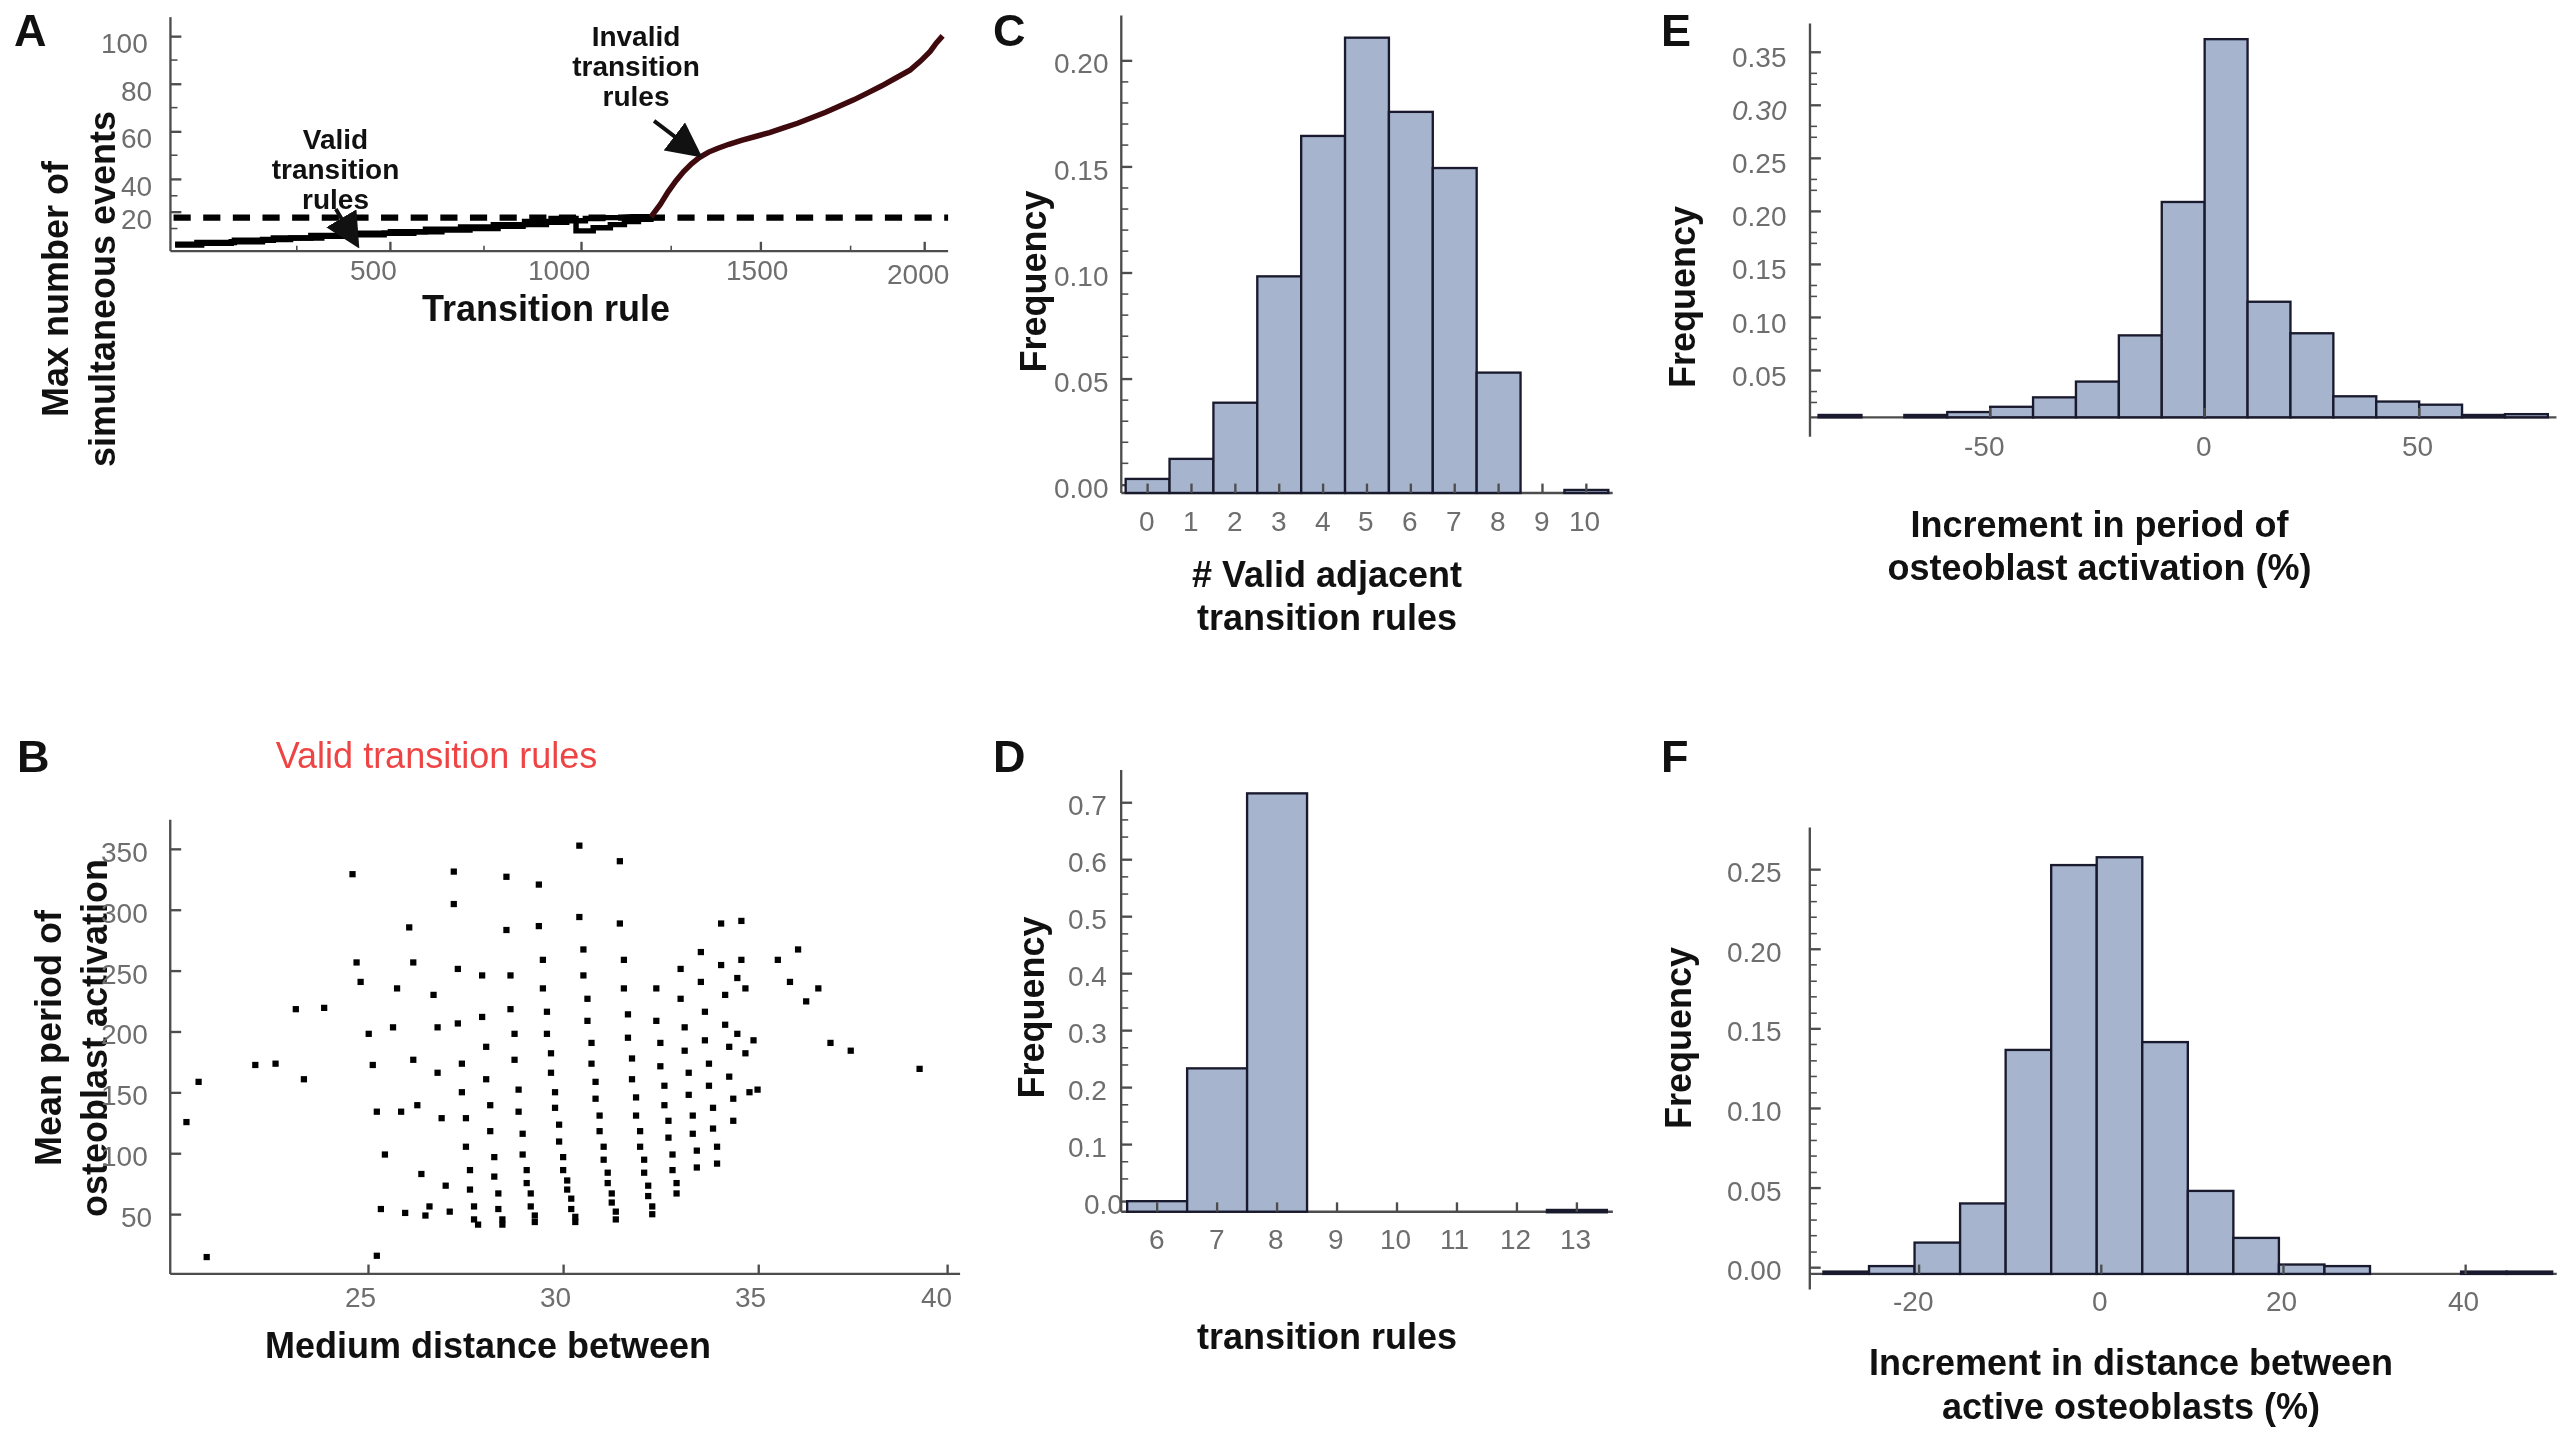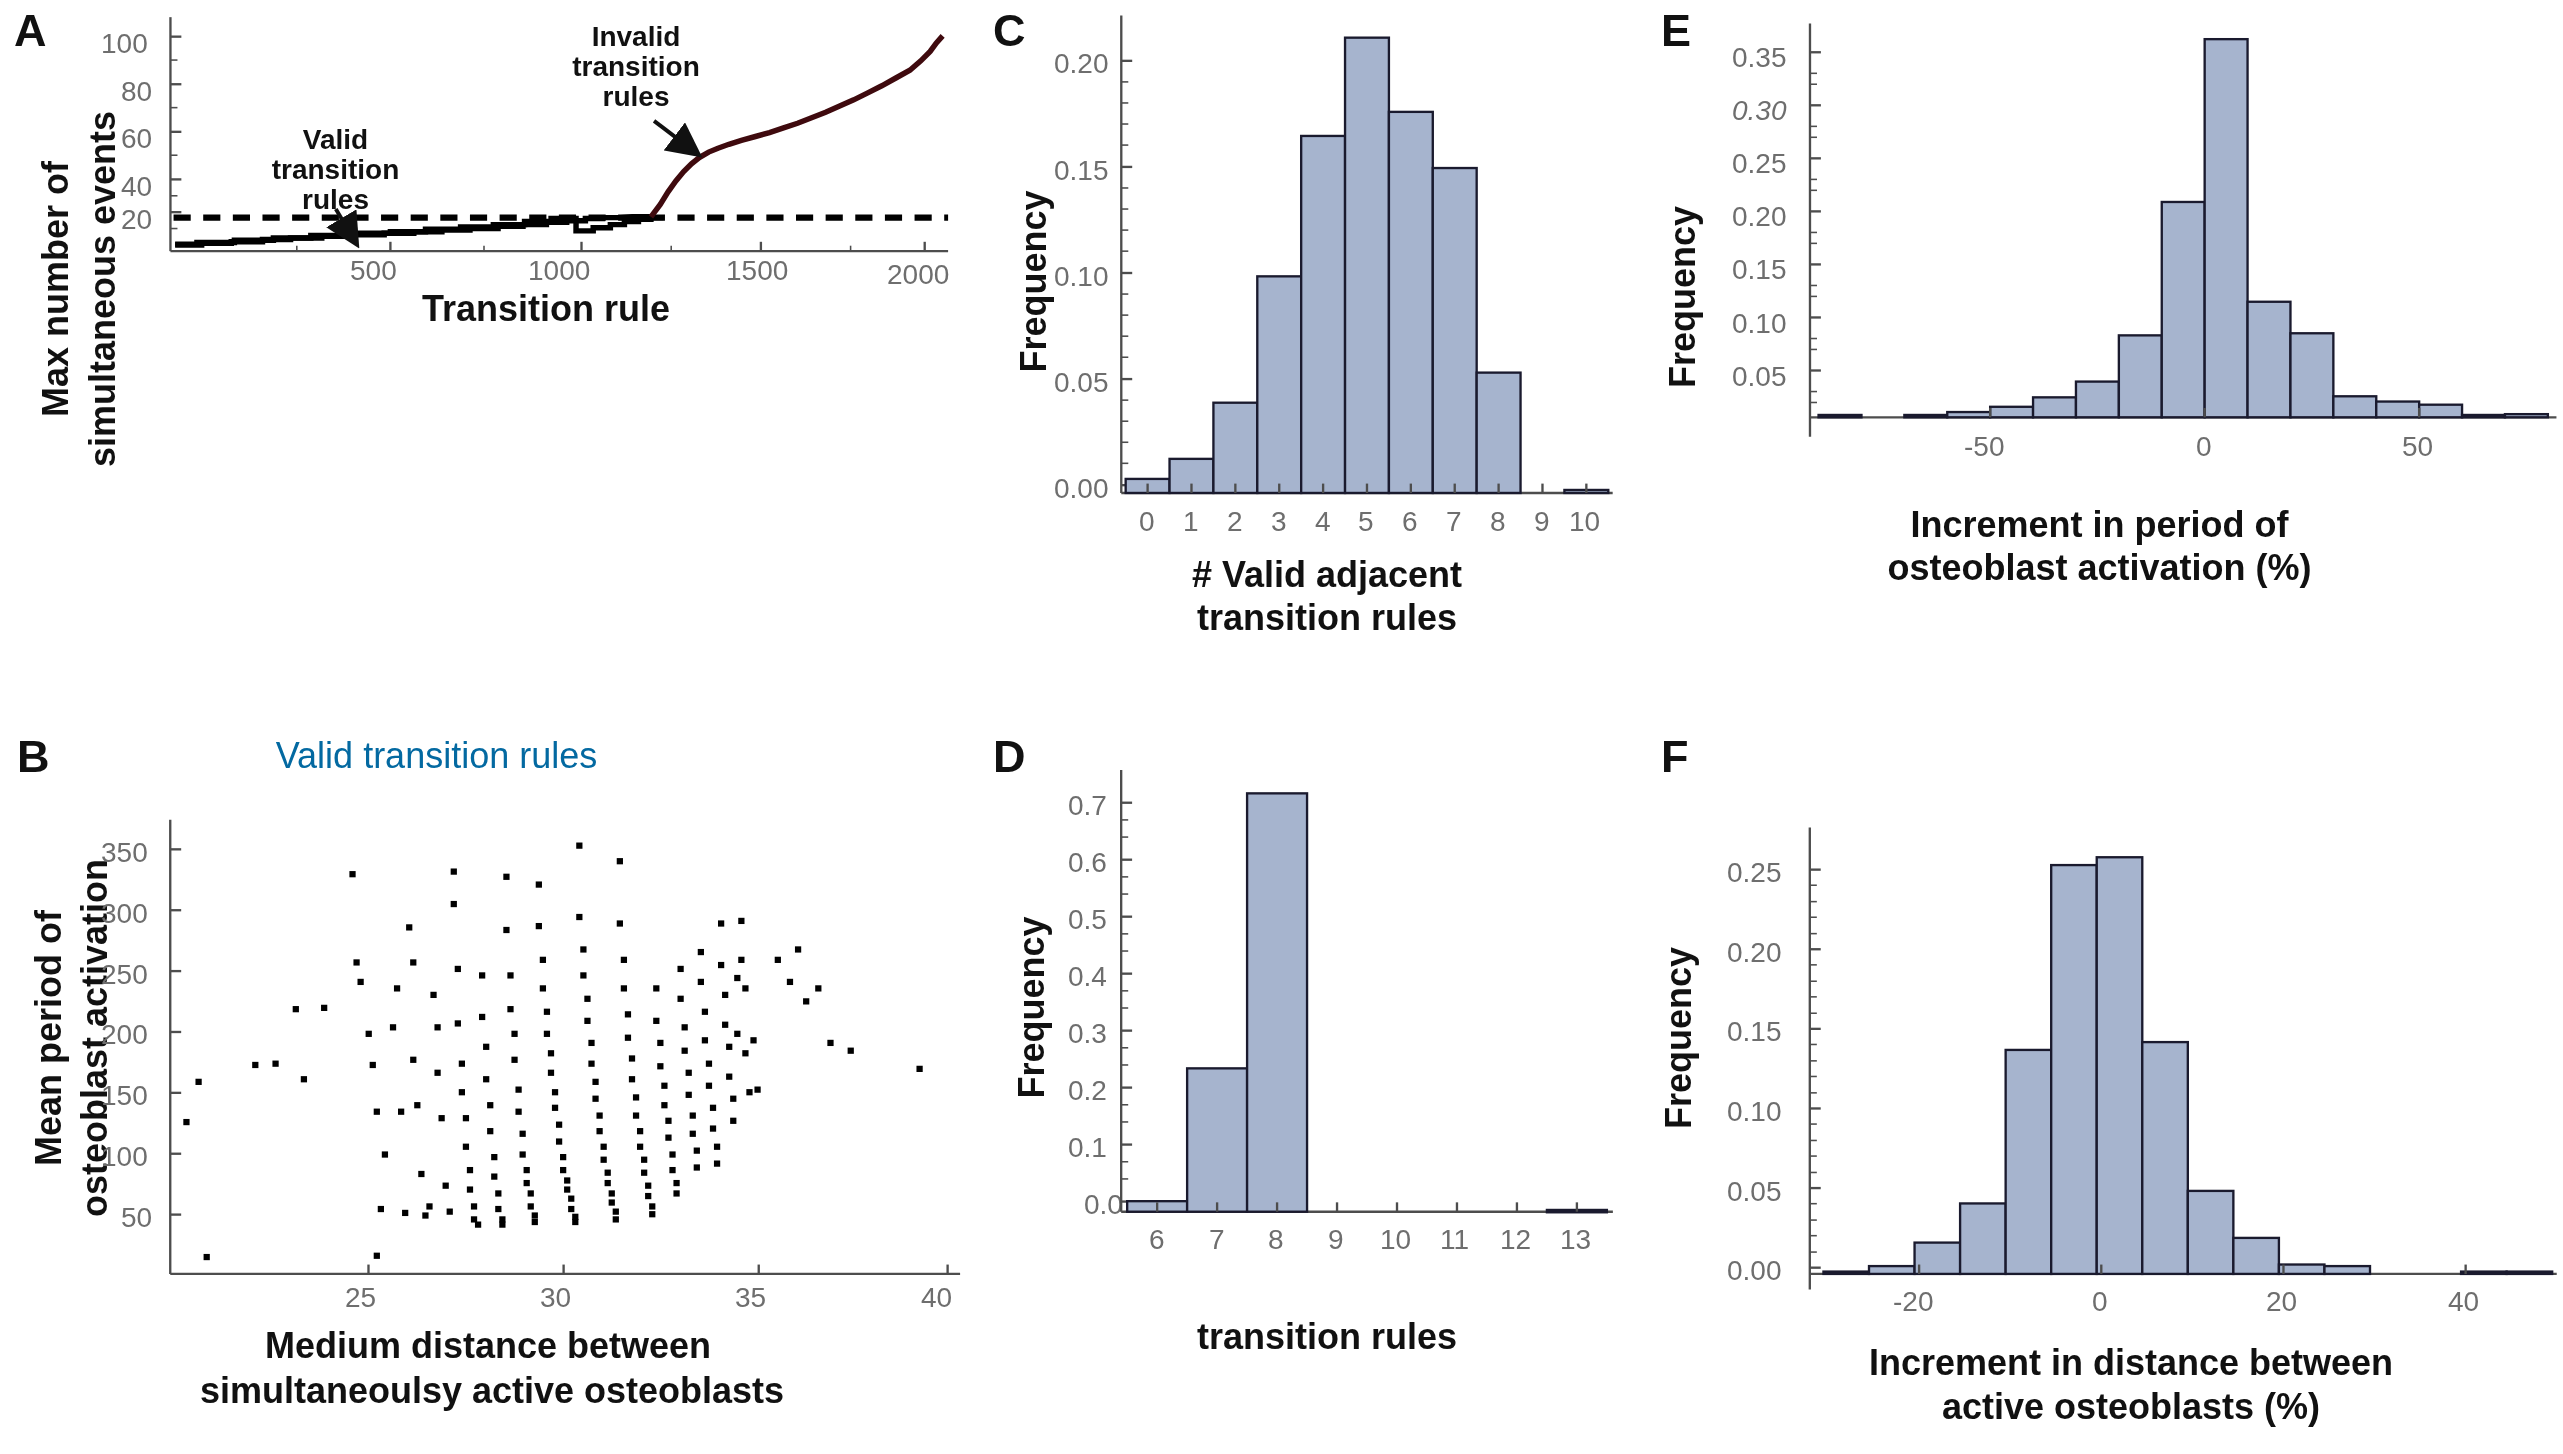--- a/index.html
+++ b/index.html
@@ -3,21 +3,21 @@
 <meta charset="utf-8">
 <style>
   html,body{margin:0;padding:0;background:#ffffff;}
   body{width:2563px;height:1455px;font-family:"Liberation Sans", sans-serif;color:#000;}
   .figure{position:relative;width:2563px;height:1455px;background:#fff;overflow:hidden;}
   .panel{position:absolute;}
   .panel-letter{position:absolute;font-weight:bold;font-size:45px;line-height:1;color:#111;font-family:"Liberation Sans", sans-serif;}
   .axis-title{position:absolute;font-weight:bold;font-size:36px;line-height:1.08;color:#111;text-align:center;font-family:"Liberation Sans", sans-serif;}
   .axis-title.vert{transform-origin:left top;}
   .tick-label{position:absolute;font-size:28px;color:#6e6e6e;font-family:"Liberation Sans", sans-serif;white-space:nowrap;}
-  .plot-title{position:absolute;font-size:36px;color:#0369a1;text-align:center;font-family:"Liberation Sans", sans-serif;}
+  .plot-title{position:absolute;font-size:36px;color:#ef4444;text-align:center;font-family:"Liberation Sans", sans-serif;}
   .annot{position:absolute;font-weight:bold;font-size:28px;line-height:1.08;color:#111;text-align:center;font-family:"Liberation Sans", sans-serif;}
   svg{display:block;overflow:visible;}
 </style>
 </head>
 <body>
 
 <div class="figure">
 
   <div class="panel" style="left:0;top:0;width:968px;height:671px;">
     <div class="panel-letter" style="left:14px;top:7.8px;">A</div>
@@ -324,21 +324,20 @@
           <rect x="1018.4102564102564" y="332.2857142857143" width="8" height="8" fill="#000000"></rect>
           <rect x="1028.7897435897437" y="398.8" width="8" height="8" fill="#000000"></rect>
           <rect x="1044.3589743589744" y="382.1714285714286" width="8" height="8" fill="#000000"></rect>
           <rect x="1059.9282051282048" y="452.01142857142855" width="8" height="8" fill="#000000"></rect>
           <rect x="1085.876923076923" y="461.98857142857145" width="8" height="8" fill="#000000"></rect>
           <rect x="1174.102564102564" y="485.2685714285714" width="8" height="8" fill="#000000"></rect>
         </g>
     </svg>
 
     <div class="axis-title" style="left:78px;top:640px;width:820px;">Medium distance between</div>
-    <div class="axis-title" style="left:47px;top:685px;width:890px;">simultaneoulsy active osteoblasts</div>
   </div>
 
   <div class="panel" style="left:976px;top:0;width:640px;height:671px;">
     <div class="panel-letter" style="left:17px;top:7.8px;">C</div>
 
     <div class="axis-title vert" style="left:39px;top:94px;width:375px;transform:rotate(-90deg) translate(-375px,0);text-align:center;">Frequency</div>
 
     <div class="tick-label" style="left:78px;top:48px;">0.20</div>
     <div class="tick-label" style="left:78px;top:155px;">0.15</div>
     <div class="tick-label" style="left:78px;top:261px;">0.10</div>

